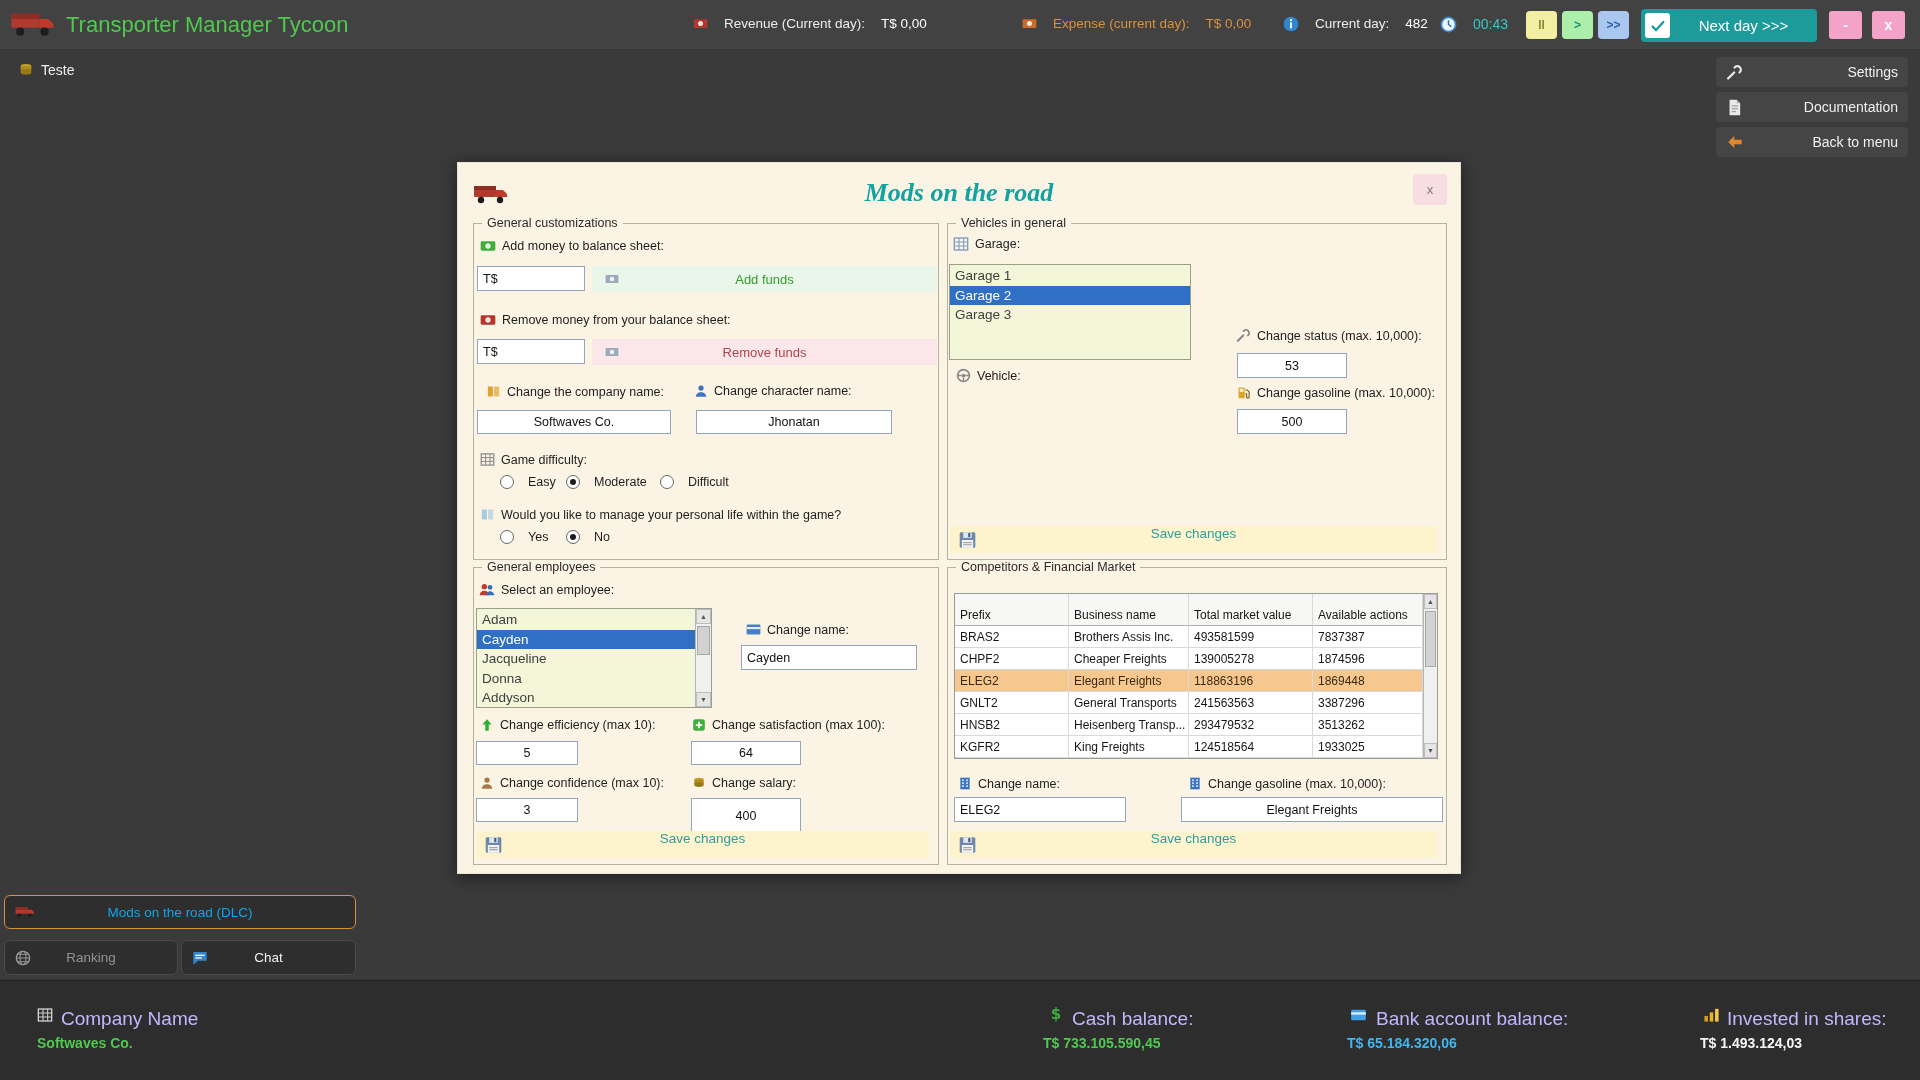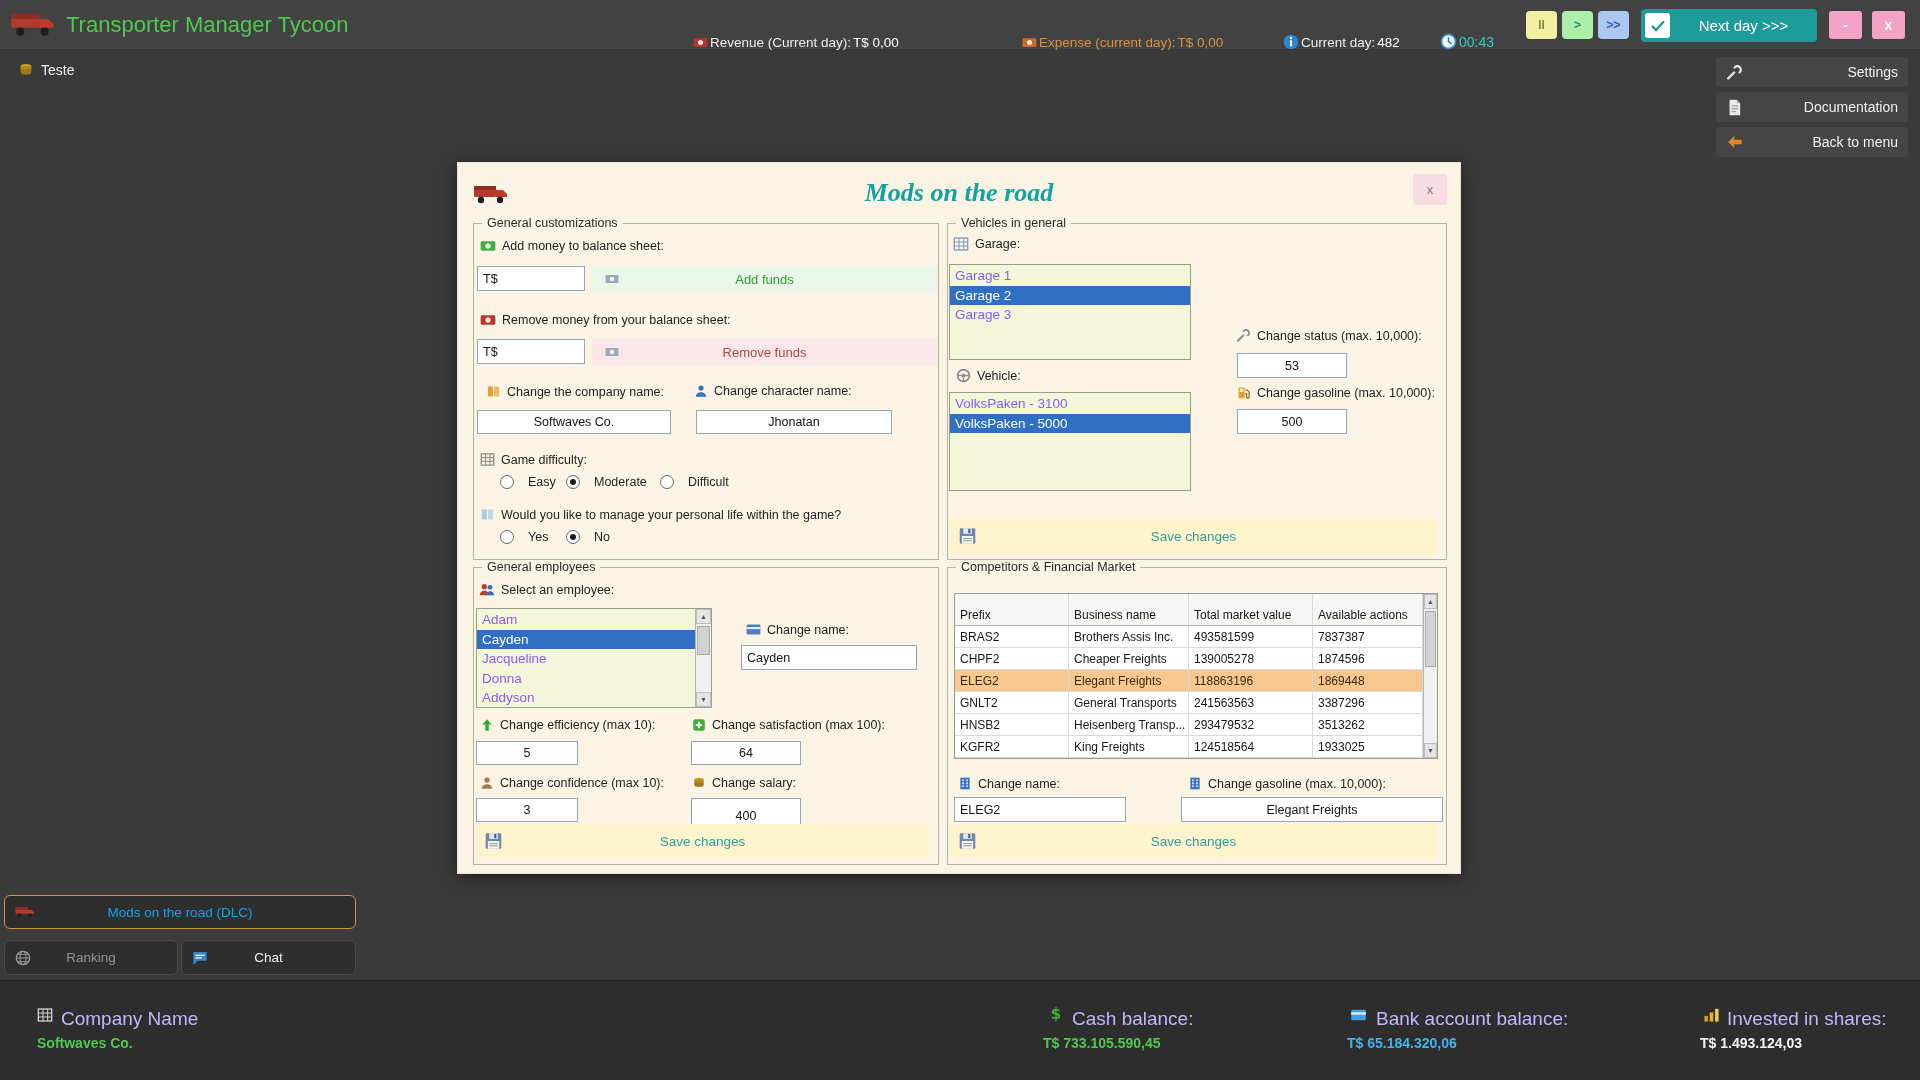--- a/index.html
+++ b/index.html
@@ -5,21 +5,21 @@
   *{margin:0;padding:0;box-sizing:border-box}
   html,body{width:1920px;height:1080px}
   body{background:#3a3a3a;font-family:"Liberation Sans",sans-serif;overflow:hidden;position:relative;color:#e6e6e6}
   .abs{position:absolute}
   .ic{display:inline-block;flex:0 0 auto}
 
   
   .topbar{position:absolute;left:0;top:0;width:1920px;height:50px;background:#424242;border-bottom:1px solid #363636}
   .app-title{position:absolute;left:66px;top:0;line-height:50px;font-size:22px;color:#4fc94f}
   .logo{position:absolute;left:10px;top:9px}
-  .tb-item{position:absolute;top:0;height:50px;display:flex;align-items:flex-end;gap:2px;font-size:13.5px;color:#ededed;white-space:nowrap}
+  .tb-item{position:absolute;top:16px;height:50px;display:flex;align-items:flex-start;gap:16px;font-size:13.5px;color:#ededed;white-space:nowrap}
   .tb-val{color:#fff}
   .tb-expense,.tb-expense .tb-val{color:#d8923f}
   .tb-clock-txt{color:#38c6c6;font-size:14px}
   .speed-btn{position:absolute;top:11px;width:31px;height:28px;border:none;border-radius:4px;font-family:"Liberation Sans",sans-serif;font-size:12px;font-weight:bold;cursor:pointer;display:flex;align-items:center;justify-content:center}
   .sp-pause{left:1526px;background:#f3efa2;color:#8a8a30}
   .sp-play{left:1562px;background:#abefab;color:#1f9070}
   .sp-ff{left:1598px;background:#a9c7ef;color:#2e5fa8}
   .next-day{position:absolute;left:1641px;top:9px;width:176px;height:33px;background:#1d9a9a;border:none;border-radius:4px;display:flex;align-items:center;cursor:pointer}
   .check-tile{width:25px;height:25px;background:#fff;border-radius:3px;margin-left:4px;display:flex;align-items:center;justify-content:center}
   .next-day-label{flex:1;text-align:center;color:#fff;font-size:15px}
@@ -44,27 +44,27 @@
   .center{text-align:center}
   .fbtn{position:absolute;display:flex;align-items:center;justify-content:center;border:none;font-family:"Liberation Sans",sans-serif;font-size:13px;cursor:pointer}
   .fbtn .ic{position:absolute;left:12px;top:50%;transform:translateY(-50%)}
   .btn-add{background:#e9f6e9;color:#2f9e2f}
   .btn-remove{background:#fbe6ea;color:#b04545}
   .radio-opt{position:absolute;display:flex;align-items:center;gap:14px;font-size:12.5px;color:#1e1e1e;cursor:pointer}
   .radio{width:14px;height:14px;border-radius:50%;border:1px solid #666;background:#fff;position:relative}
   .radio.checked::after{content:"";position:absolute;left:3px;top:3px;right:3px;bottom:3px;border-radius:50%;background:#1c1c1c}
   .listbox{position:absolute;background:#f3f6d9;border:1px solid #99a089;display:flex}
   .lb-items{flex:1 1 auto;padding:1px 0;overflow:hidden}
-  .lb-item{height:19.5px;line-height:19.5px;padding:0 5px;font-size:13.5px;color:#8b5cf6;cursor:pointer;white-space:nowrap}
+  .lb-item{height:19.5px;line-height:19.5px;padding:0 5px;font-size:13.5px;color:#404040;cursor:pointer;white-space:nowrap}
   .lb-item.selected{background:#2f6fc4;color:#fff}
   .vscroll{width:16px;background:#f0f0f0;border-left:1px solid #b5b5b5;display:flex;flex-direction:column;cursor:pointer}
   .vs-arrow{height:15px;background:#e5e5e5;border:1px solid #bdbdbd;font-size:7px;color:#555;text-align:center;line-height:13px}
   .vs-track{flex:1;position:relative}
   .vs-thumb{position:absolute;left:1px;right:1px;top:2px;height:42%;background:#d2d2d2;border:1px solid #a8a8a8}
-  .savebar{position:absolute;left:2px;right:9px;bottom:6px;height:34px;background:#fdf3cd;display:flex;align-items:center;justify-content:center;cursor:pointer}
+  .savebar{position:absolute;left:2px;right:9px;bottom:6px;height:27px;background:#fdf3cd;display:flex;justify-content:center;cursor:pointer}
   .savebar .ic{position:absolute;left:9px;top:50%;transform:translateY(-50%)}
   .save-label{color:#2f9e9e;font-size:13.5px}
 
   
   .ctable{position:absolute;left:6px;top:25px;width:484px;height:166px;background:#fff;border:1px solid #9a9a9a;display:flex;font-size:12px;color:#161616}
   .ct-main{flex:1 1 auto}
   .crow{display:grid;grid-template-columns:114px 120px 124px 110px}
   .crow>div{border-right:1px solid #d9d9d9;border-bottom:1px solid #d9d9d9;padding:0 5px;height:22px;line-height:22px;overflow:hidden;white-space:nowrap}
   .chead>div{height:32px;line-height:1.25;padding:14px 5px;background:#f7f7f5;border-bottom:1px solid #b0b0b0;white-space:normal}
   .crow.hl>div{background:#f6c88f;color:#3a2a10}
@@ -392,26 +392,20 @@
         <div class="lb-item selected">Garage 2</div>
         <div class="lb-item">Garage 3</div>
       </div>
     </div>
 
     <div class="lbl" style="left:8px;top:144px">
       <svg class="ic" width="15" height="15" viewBox="0 0 24 24" style="color:#8a8a8a">
           <use href="#sym-steering"></use>
         </svg>
       <span>Vehicle:</span>
-    </div>
-    <div class="listbox" style="left:1px;top:168px;width:242px;height:99px">
-      <div class="lb-items">
-        <div class="lb-item">VolksPaken - 3100</div>
-        <div class="lb-item selected">VolksPaken - 5000</div>
-      </div>
     </div>
 
     <div class="lbl" style="left:288px;top:104px">
       <svg class="ic" width="15" height="15" viewBox="0 0 24 24" style="color:#8a8a8a">
           <use href="#sym-wrench"></use>
         </svg>
       <span>Change status (max. 10,000):</span>
     </div>
     <input class="tinput center" style="left: 289px; top: 129px; width: 110px; height: 25px;" value="53">
 

